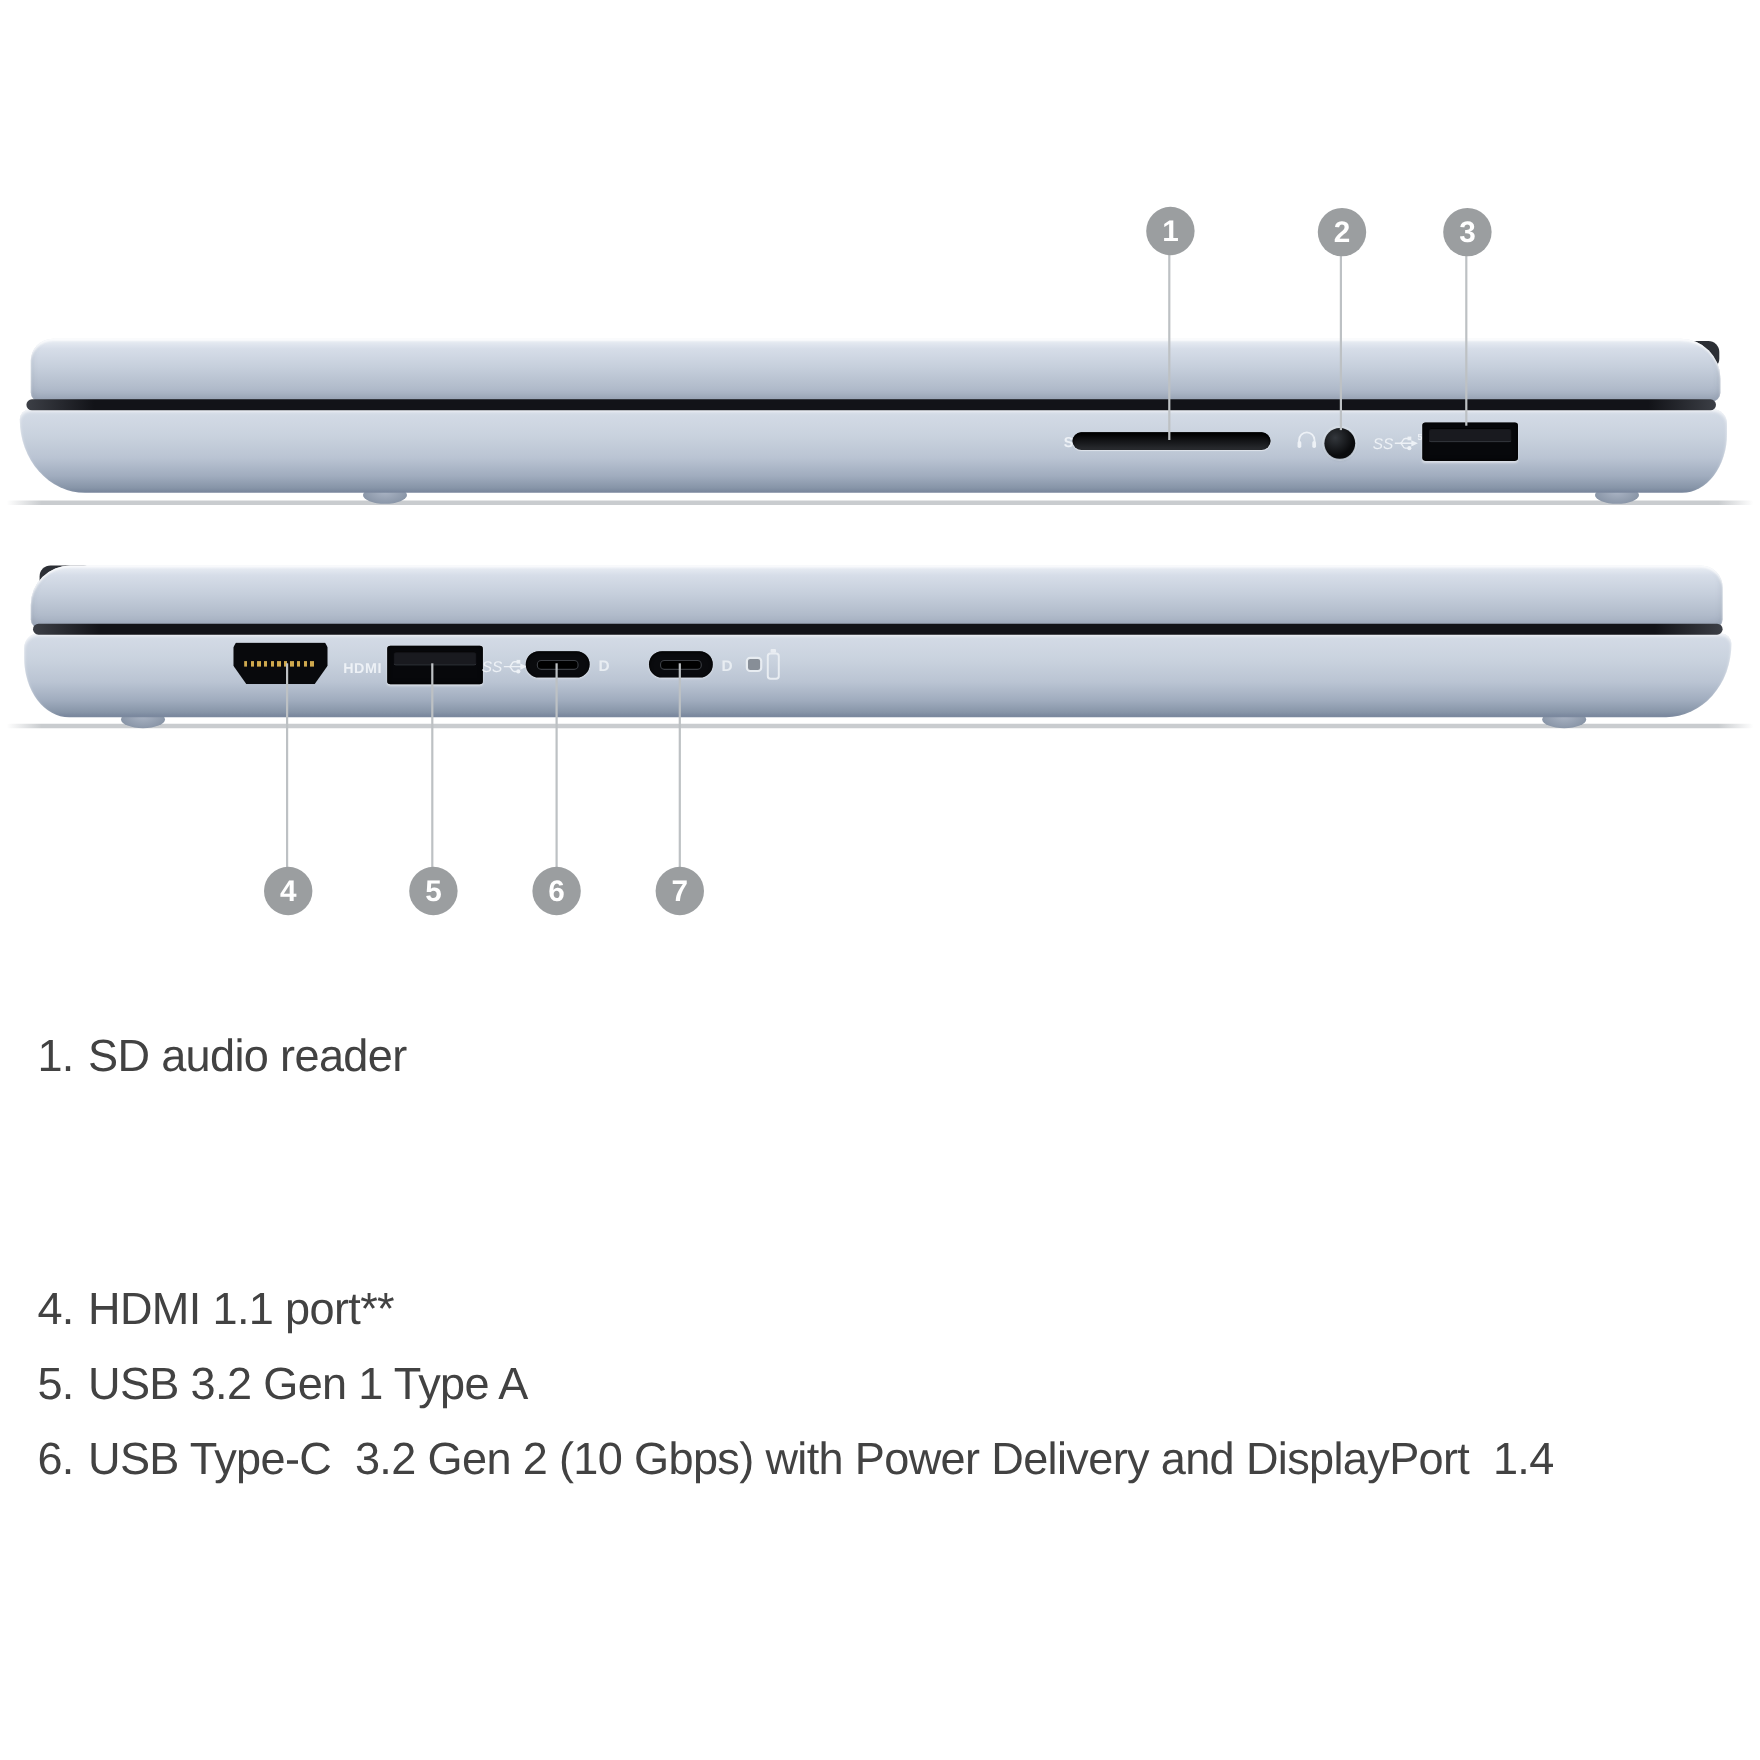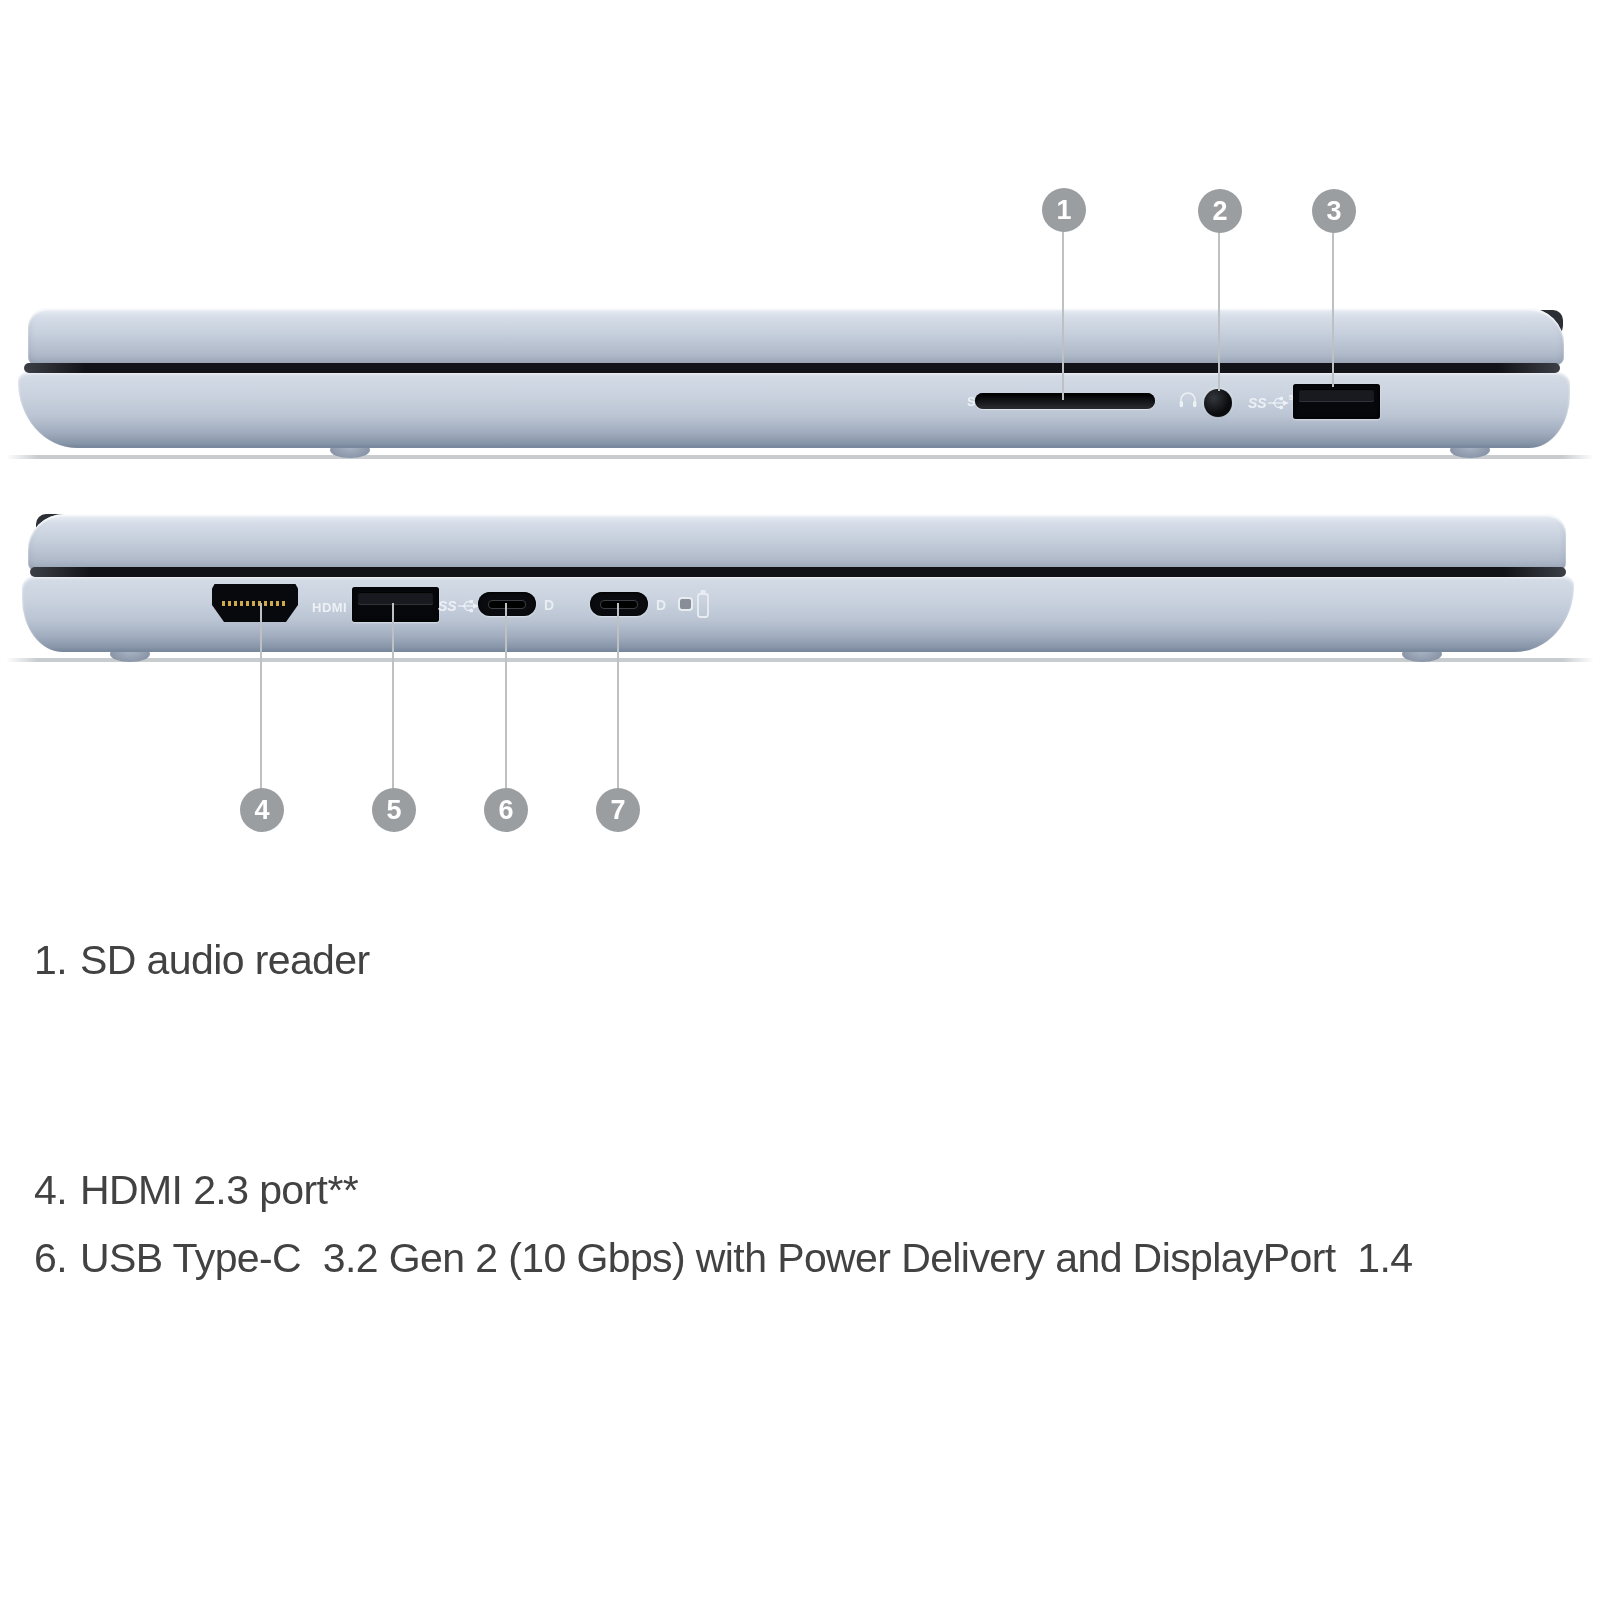--- a/index.html
+++ b/index.html
@@ -72,21 +72,21 @@
   }
   .usb-c{
     position:absolute;width:58px;height:24px;border-radius:12px;z-index:4;
     background:#0a0b0e;box-shadow:0 1px 2px rgba(255,255,255,.5), inset 0 1px 3px #000;
   }
   .usb-c .slot{
     position:absolute;left:10px;right:10px;top:8px;height:7px;border-radius:4px;
     background:#000;border:1px solid #3b3e44;
   }
   .ss-logo{position:absolute;z-index:4;display:flex;align-items:center;color:#edf1f6;}
-  .ss-text{font-style:italic;font-weight:bold;font-size:14px;letter-spacing:0;}
+  .ss-text{font-style:italic;font-weight:normal;font-size:14px;letter-spacing:0;}
   .ss-sup{font-size:8px;font-weight:bold;position:relative;top:-6px;left:-2px;}
   .dp-label{position:absolute;z-index:4;color:#e8edf2;font-weight:bold;font-size:14px;}
   .power-led{
     position:absolute;width:15px;height:14px;border-radius:4px;z-index:4;box-sizing:border-box;
     background:#878e97;border:2px solid #e7ecf1;
   }
   .icon-svg{position:absolute;z-index:4;}
   
   .leader-line{position:absolute;width:2px;background:#bdc1c4;z-index:5;}
   .callout{
@@ -210,20 +210,23 @@
   <div class="callout" style="left:596px;top:788px;">7</div>
 
   <div class="legend" style="top:926px;">
     <div class="legend-line">
       <span class="ln-num">1.</span><span class="ln-text">SD audio reader</span>
     </div>
   </div>
 
   <div class="legend" style="top:1156px;">
     <div class="legend-line">
-      <span class="ln-num">4.</span><span class="ln-text">HDMI 2.3 port**</span>
+      <span class="ln-num">4.</span><span class="ln-text">HDMI 1.1 port**</span>
+    </div>
+    <div class="legend-line">
+      <span class="ln-num">5.</span><span class="ln-text">USB 3.2 Gen 1 Type A</span>
     </div>
     <div class="legend-line">
       <span class="ln-num">6.</span><span class="ln-text">USB Type-C  3.2 Gen 2 (10 Gbps) with Power Delivery and DisplayPort  1.4</span>
     </div>
   </div>
 
 </div>
 
 </body></html>

